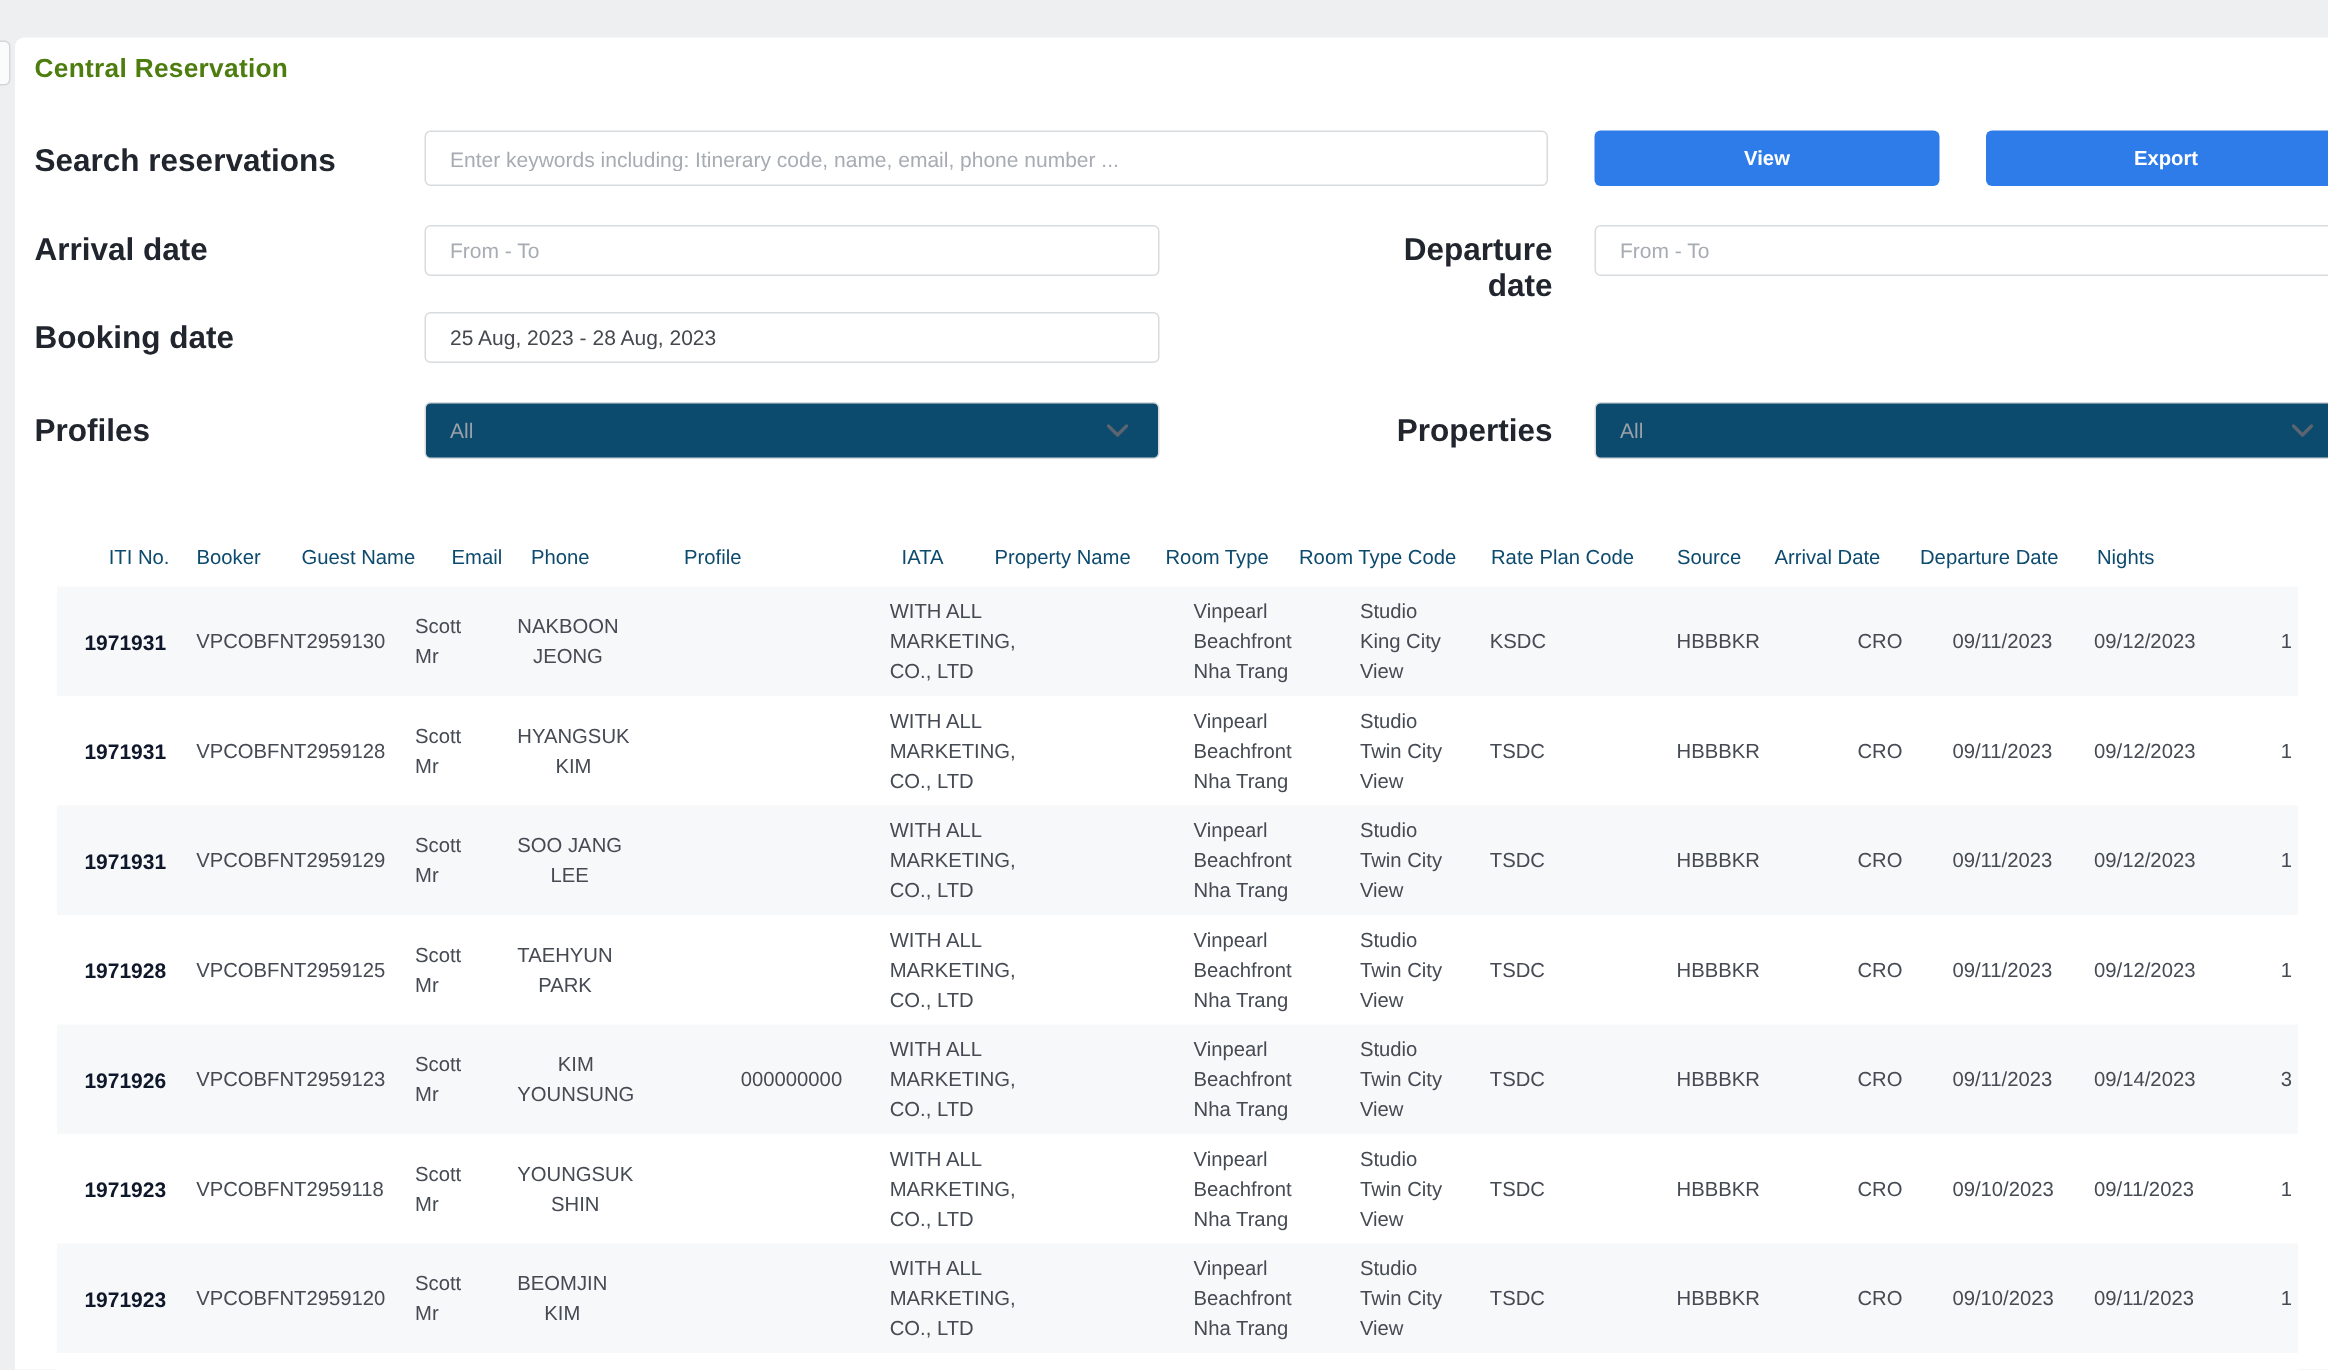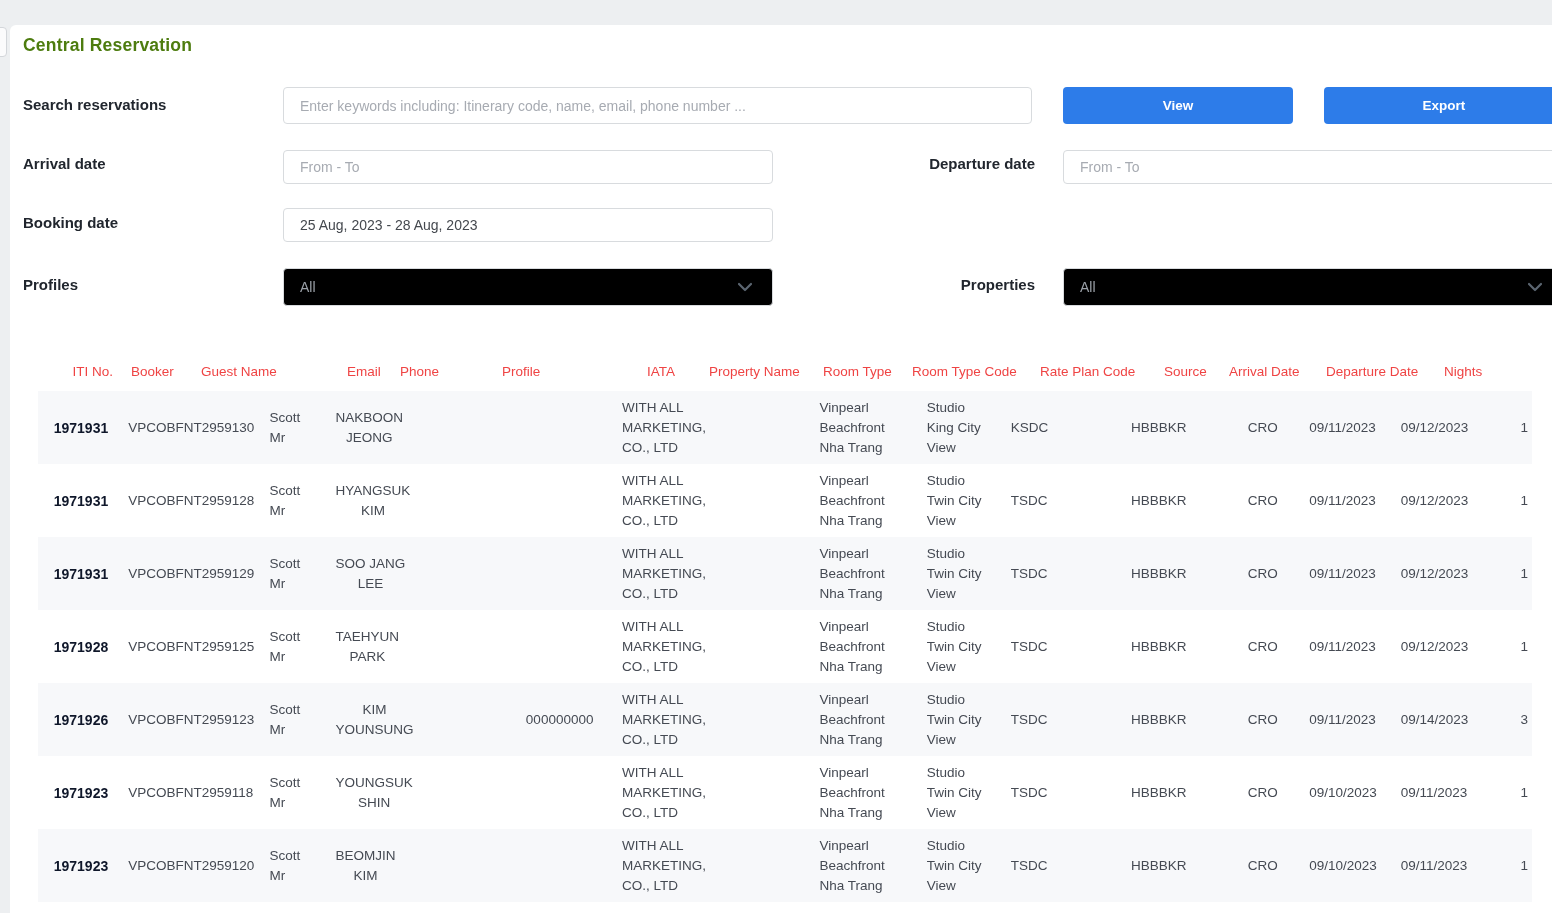--- a/index.html
+++ b/index.html
@@ -4,45 +4,45 @@
 <style>
   * { margin:0; padding:0; box-sizing:border-box; }
   html,body { width:1552px; height:913px; overflow:hidden;
     font-family:"Liberation Sans","DejaVu Sans",sans-serif; background:#edeff1; }
   .card { position:absolute; left:10px; top:25px; width:1542px; height:888px;
     background:#ffffff; border-top-left-radius:6px; }
   .sidebar-toggle { position:absolute; left:-9px; top:27px; width:16px; height:30px;
     background:#fbfbfc; border:1px solid #d3d6da; border-radius:4px; z-index:5; }
   .page-title { position:absolute; left:23px; top:35px; font-size:17.5px; font-weight:700;
     color:#4d7c0f; letter-spacing:.2px; }
-  .flabel { position:absolute; font-size:15px; font-weight:700; color:#21262e; }
+  .flabel { position:absolute; font-size:21px; font-weight:700; color:#21262e; }
   .flabel.right { width:135px; text-align:right; }
   .tbox { position:absolute; background:#fff; border:1px solid #d8dbde; border-radius:4px;
     font-size:14px; color:#44484e; padding:0 16px; outline:none; }
   .tbox::placeholder { color:#a7abb2; opacity:1; }
-  .select { position:absolute; background:#000000; border:1px solid #d8dbde; border-radius:4px;
+  .select { position:absolute; background:#0c4a6e; border:1px solid #d8dbde; border-radius:4px;
     font-size:14px; color:#9ba1a8; padding:0 16px; display:flex; align-items:center; cursor:pointer; }
   .select .chev { position:absolute; right:20px; top:50%; margin-top:-5px; }
   .btn { position:absolute; height:37px; background:#2d7ce9; color:#fff; border:none;
     border-radius:4px; font-size:13.5px; font-weight:700; cursor:pointer;
     font-family:"Liberation Sans","DejaVu Sans",sans-serif; }
   
   .tablewrap { position:absolute; left:38px; top:352px; width:1494px; }
   .thead { display:flex; height:39px; }
-  .th { display:flex; align-items:center; color:#ef4444; font-size:13.5px; white-space:nowrap; }
+  .th { display:flex; align-items:center; color:#0c4a6e; font-size:13.5px; white-space:nowrap; }
   .tr { display:flex; height:73px; background:#ffffff; }
   .tr.alt { background:#f7f8fa; }
   .td { display:flex; align-items:center; font-size:13.5px; color:#454a53;
     line-height:20px; white-space:pre-line; overflow:hidden; }
   .iti-link { color:#0f172a; font-weight:700; font-size:14px; text-decoration:none; cursor:pointer; }
   .c0{width:80px; justify-content:flex-end; padding-right:5px;}
   .c1{width:152px; padding-left:15px;}
   .c2{width:75px;  padding-left:13px;}
   .c3{width:100px; padding-left:8px;text-align:center;}
-  .c4{width:53px;  padding-left:8px;margin-left:46px;}
+  .c4{width:53px;  padding-left:8px;}
   .c5{width:100px; padding-left:8px;}
   .c6{width:107px; padding-left:10px;}
   .c7{width:60px;  padding-left:8px;margin-left:40px;}
   .c8{width:115px; padding-left:10px;}
   .c9{width:90px;  padding-left:9px;}
   .c10{width:128px; padding-left:8px;}
   .c11{width:122px; padding-left:8px;}
   .c12{width:67px;  padding-left:10px;}
   .c13{width:95px;  padding-left:8px;}
   .c14{width:118px; padding-left:10px;}

